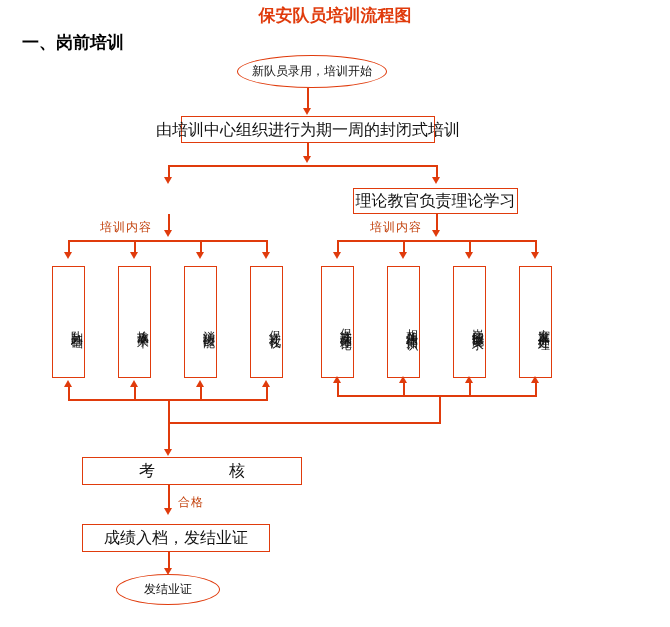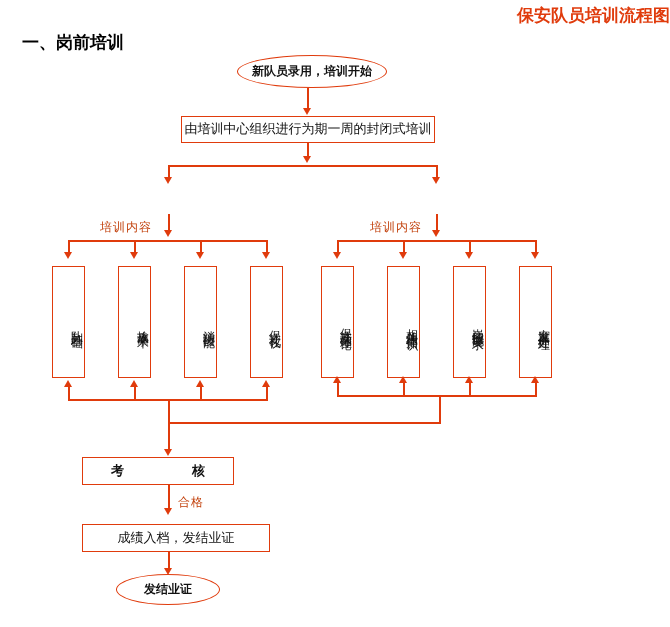--- a/index.html
+++ b/index.html
@@ -8,50 +8,49 @@
     background:#ffffff;
     font-family:"DejaVu Sans", sans-serif;
     position:relative;
     overflow:hidden;
   }
   .canvas{position:absolute;left:0;top:0;width:670px;height:627px;}
 
   
   .doc-title{
     position:absolute;left:0;top:4px;width:670px;
-    text-align:right;
+    text-align:center;
     font-family:"DejaVu Sans", sans-serif;
     font-size:17px;font-weight:bold;
     color:#e03b0c;
     letter-spacing:0px;
   }
   .section-heading{
     position:absolute;left:22px;top:31px;
     font-family:"DejaVu Serif", serif;
     font-size:17px;font-weight:bold;
     color:#000000;
   }
 
   
   .node{
     position:absolute;
     box-sizing:border-box;
     border:1.4px solid #e03b0c;
     background:#ffffff;
     color:#111111;
-    font-size:13px;
+    font-size:16px;
     display:flex;align-items:center;justify-content:center;
     text-align:center;
     line-height:1.25;
     white-space:nowrap;
   }
   .oval{
     border-radius:50%;
     font-size:12px;
-    font-weight:bold;
   }
   .vbox{
     writing-mode:vertical-rl;
     text-orientation:upright;
     letter-spacing:2px;
     white-space:normal;
     font-size:12px;
     padding-top:6px;
     align-items:flex-start;
     justify-content:center;
@@ -130,20 +129,21 @@
   <div class="arrow-up" style="left:64px;top:380px;"></div>
   <div class="ln lnv" style="left:68px;top:386px;height:14px;"></div>
   <div class="arrow-up" style="left:130px;top:380px;"></div>
   <div class="ln lnv" style="left:134px;top:386px;height:14px;"></div>
   <div class="arrow-up" style="left:196px;top:380px;"></div>
   <div class="ln lnv" style="left:200px;top:386px;height:14px;"></div>
   <div class="arrow-up" style="left:262px;top:380px;"></div>
   <div class="ln lnv" style="left:266px;top:386px;height:14px;"></div>
   <div class="ln lnh" style="left:68px;top:399px;width:200px;"></div>
 
+  <div class="node" style="left:353px;top:188px;width:165px;height:26px;">理论教官负责理论学习</div>
   <div class="edge-label" style="left:370px;top:219px;">培训内容</div>
   <div class="ln lnv" style="left:436px;top:214px;height:17px;"></div>
   <div class="arrow-down" style="left:432px;top:230px;"></div>
 
   <div class="ln lnh" style="left:337px;top:240px;width:200px;"></div>
   <div class="ln lnv" style="left:337px;top:240px;height:13px;"></div>
   <div class="arrow-down" style="left:333px;top:252px;"></div>
   <div class="ln lnv" style="left:403px;top:240px;height:13px;"></div>
   <div class="arrow-down" style="left:399px;top:252px;"></div>
   <div class="ln lnv" style="left:469px;top:240px;height:13px;"></div>
@@ -165,21 +165,21 @@
   <div class="arrow-up" style="left:531px;top:376px;"></div>
   <div class="ln lnv" style="left:535px;top:382px;height:14px;"></div>
   <div class="ln lnh" style="left:337px;top:395px;width:200px;"></div>
 
   <div class="ln lnv" style="left:439px;top:395px;height:28px;"></div>
   <div class="ln lnh" style="left:168px;top:422px;width:273px;"></div>
 
   <div class="ln lnv" style="left:168px;top:399px;height:51px;"></div>
   <div class="arrow-down" style="left:164px;top:449px;"></div>
 
-  <div class="node wide-spaced" style="left:82px;top:457px;width:152px;height:28px;font-weight:bold;">考　　核</div>
+  <div class="node wide-spaced" style="left:82px;top:457px;width:220px;height:28px;">考　　核</div>
 
   <div class="ln lnv" style="left:168px;top:485px;height:24px;"></div>
   <div class="arrow-down" style="left:164px;top:508px;"></div>
   <div class="edge-label" style="left:178px;top:494px;">合格</div>
 
   <div class="node" style="left:82px;top:524px;width:188px;height:28px;">成绩入档，发结业证</div>
 
   <div class="ln lnv" style="left:168px;top:552px;height:17px;"></div>
   <div class="arrow-down" style="left:164px;top:568px;"></div>
 

